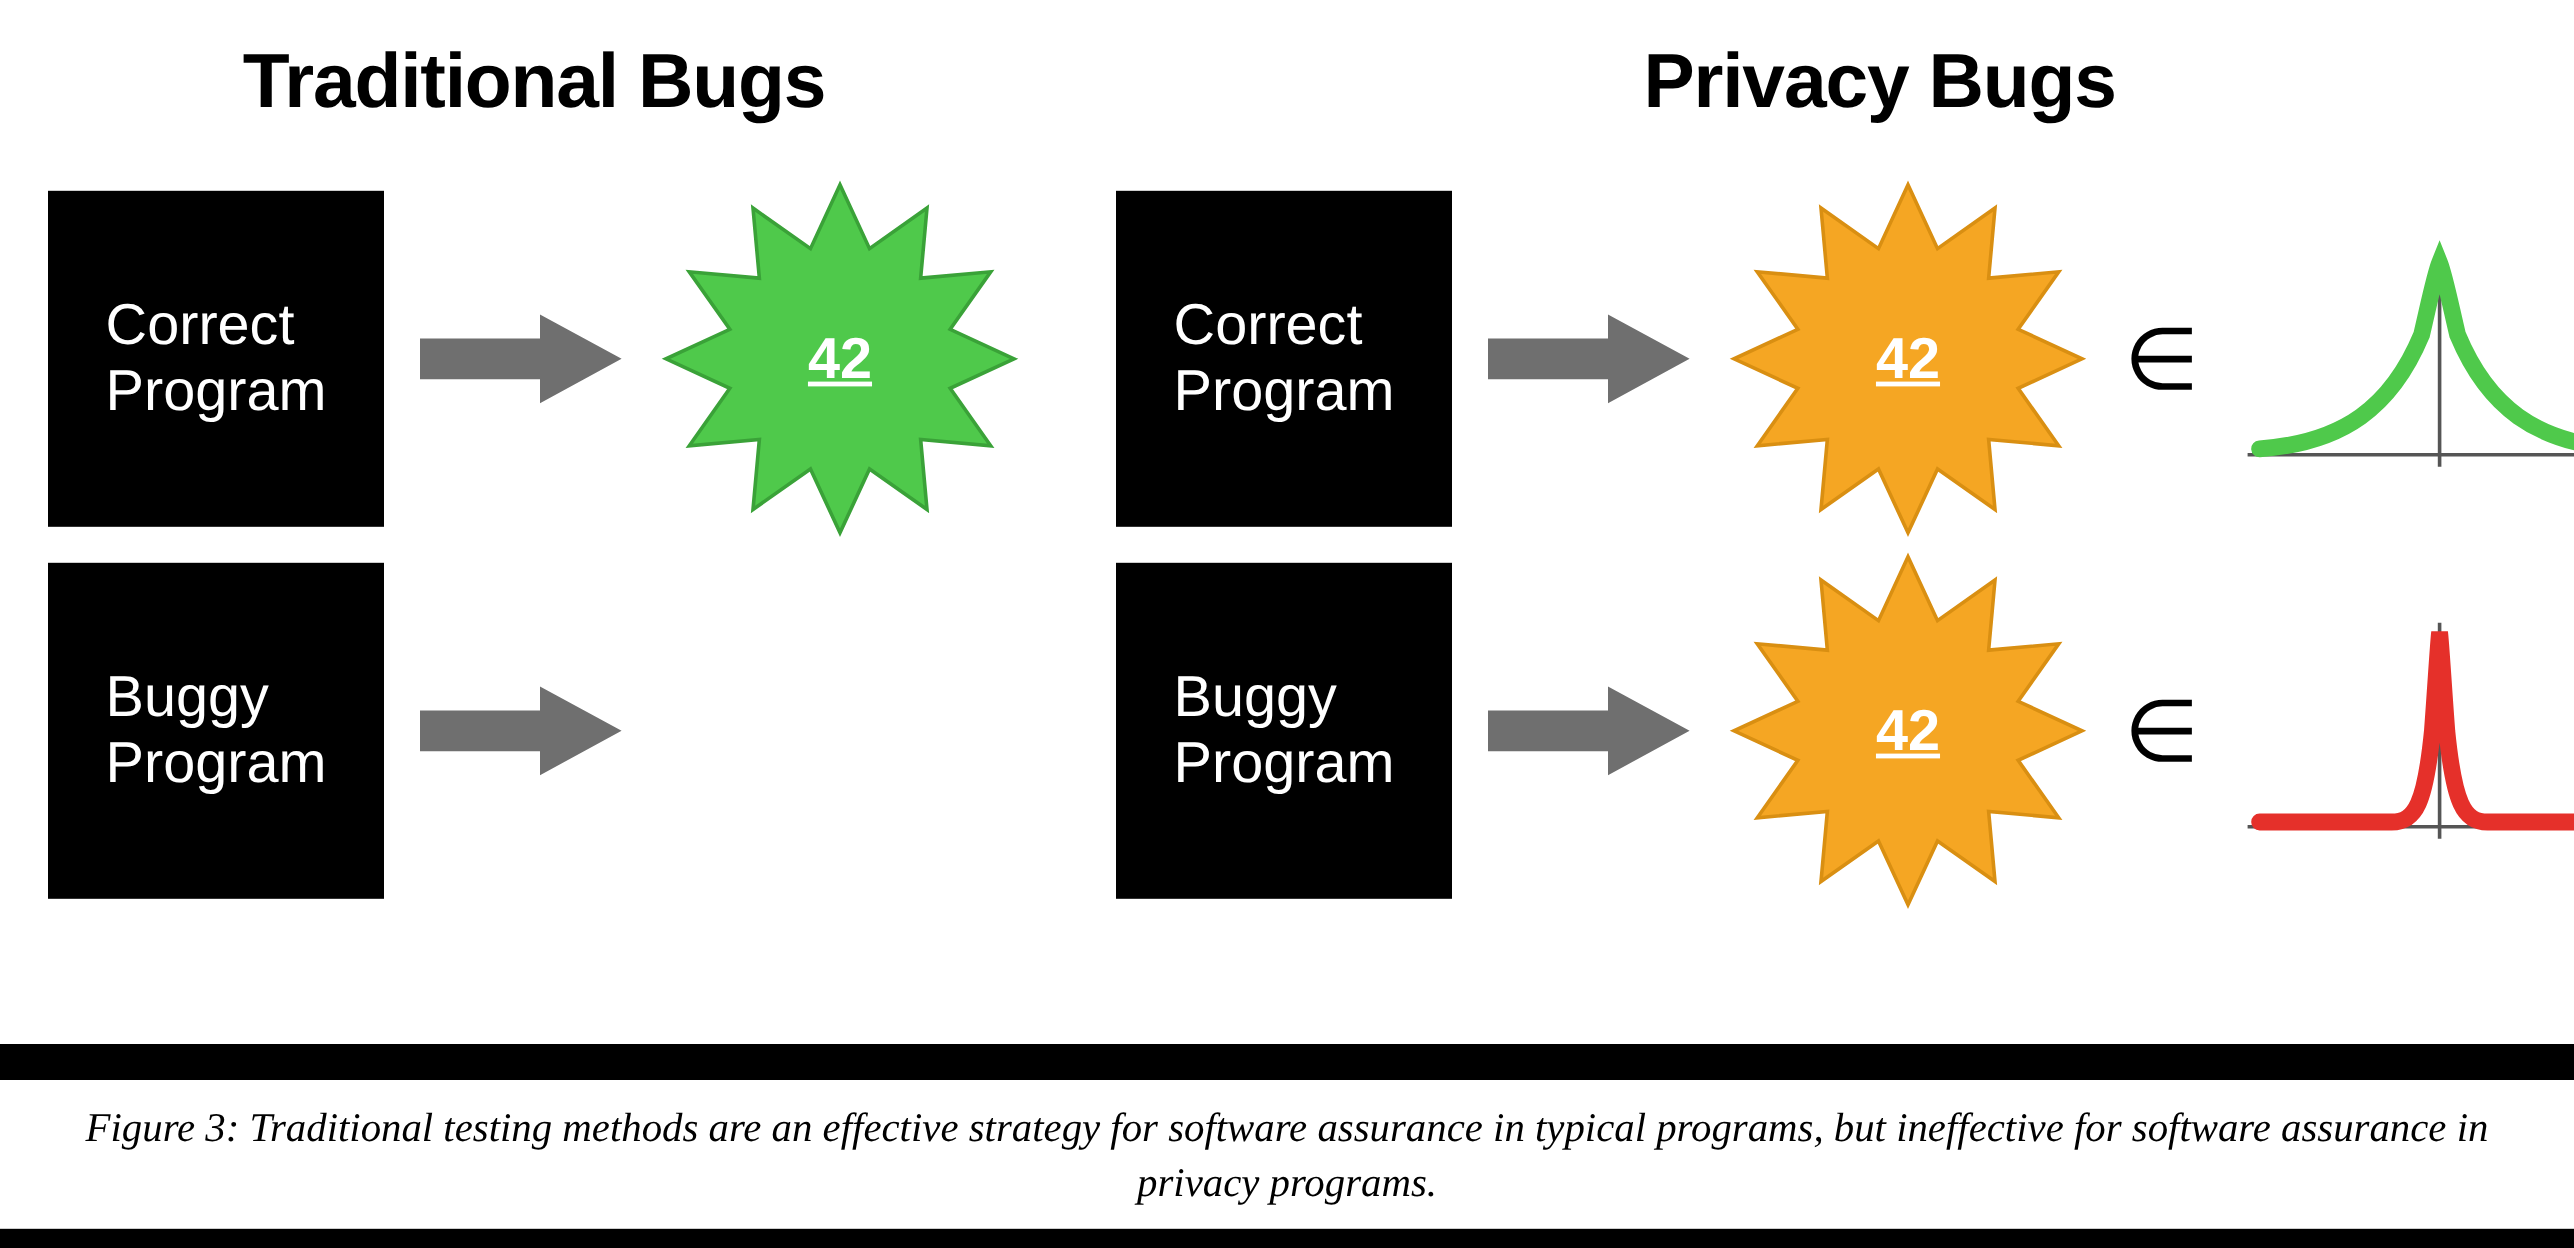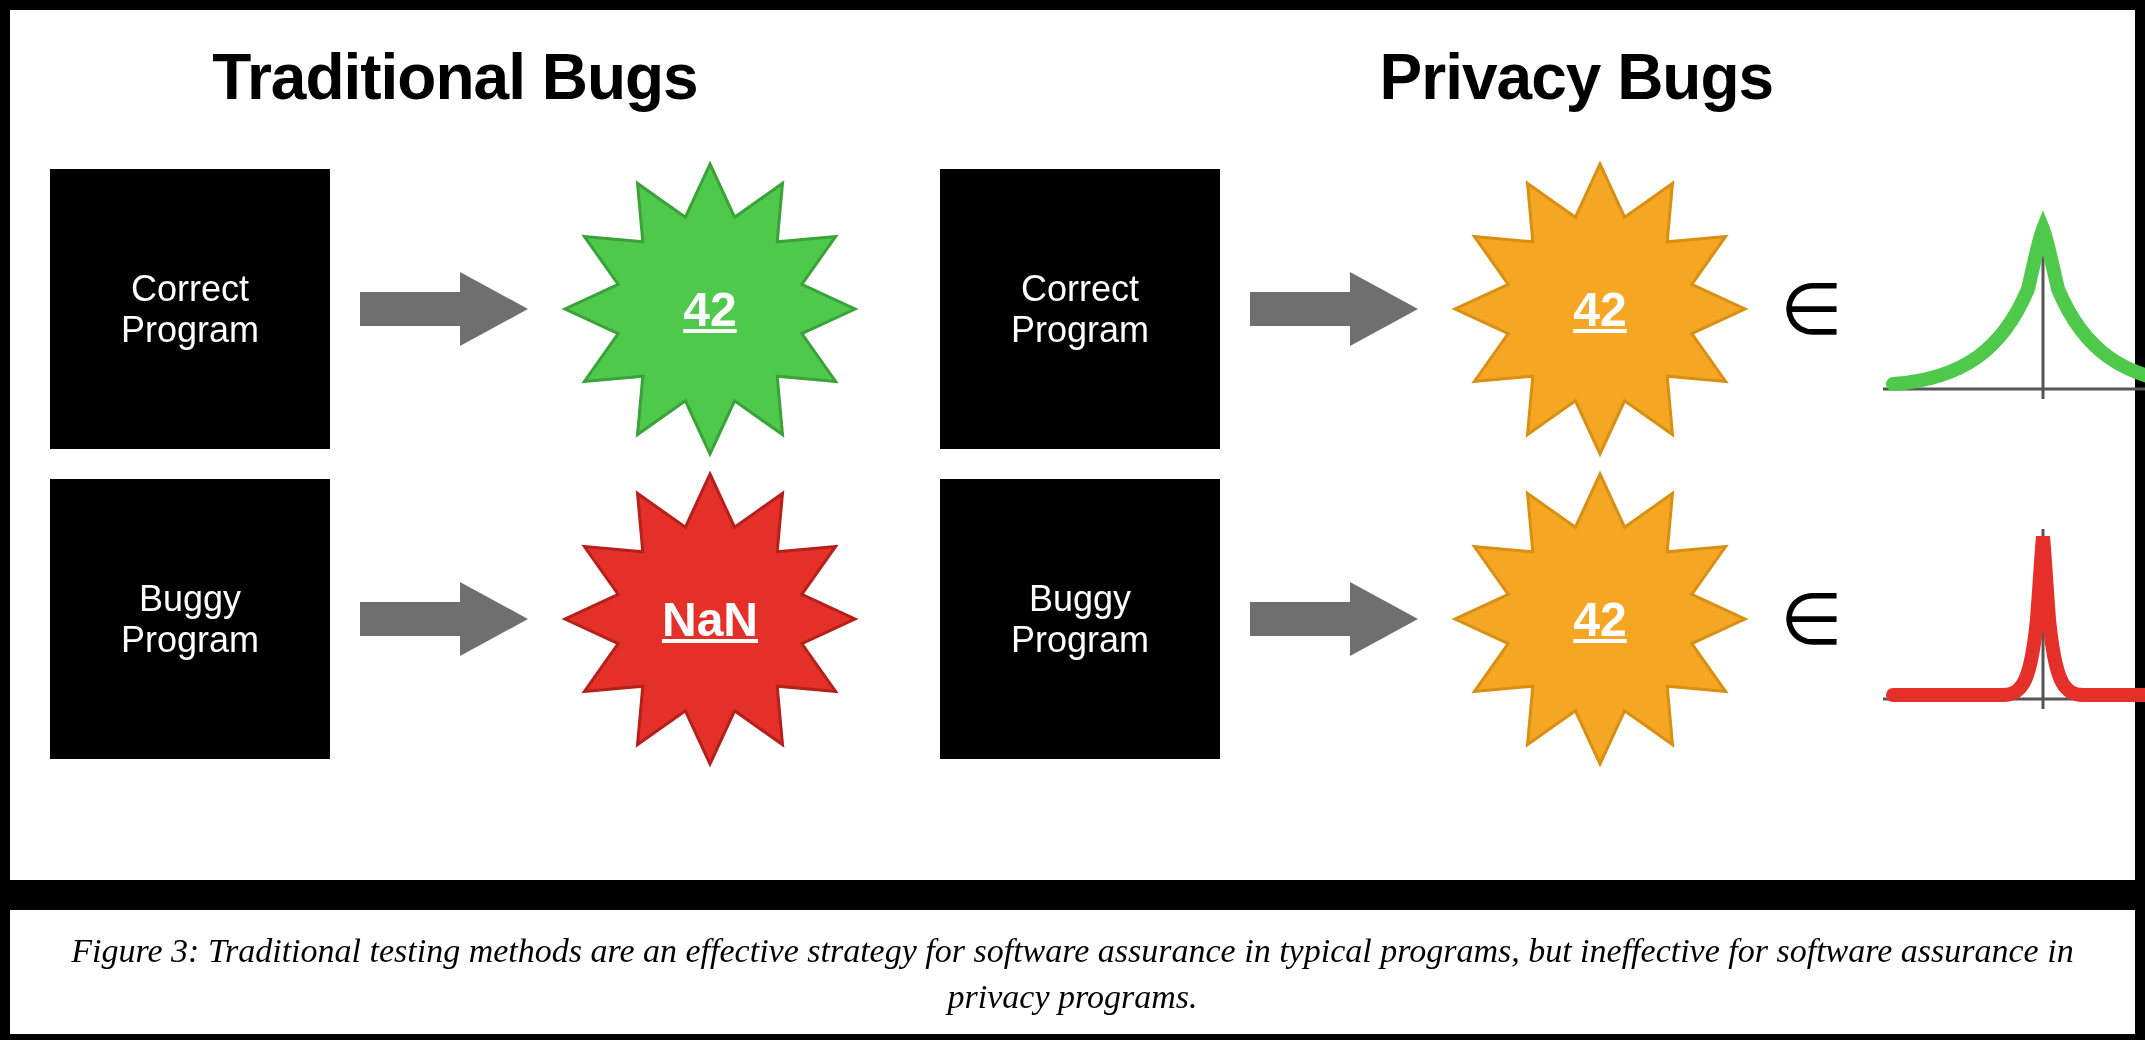--- a/index.html
+++ b/index.html
@@ -5,21 +5,21 @@
   * { box-sizing: border-box; margin: 0; padding: 0; }
   body {
     font-family: -apple-system, BlinkMacSystemFont, "Helvetica Neue", Arial, sans-serif;
     background: #000;
     width: 2145px;
     height: 1040px;
     overflow: hidden;
   }
   .outer {
     background: #000;
-    padding: 10px;
+    padding: 0;
     width: 100%;
     height: 100%;
   }
   .panel {
     background: #fff;
     width: 100%;
     height: 870px;
     position: relative;
   }
   .cols {
@@ -54,22 +54,21 @@
     gap: 30px;
   }
   .prog-box {
     width: 280px;
     height: 280px;
     background: #000;
     color: #fff;
     display: flex;
     align-items: center;
     justify-content: center;
-    text-align: center;
-    font-size: 36px;
+    font-size: 48px;
     font-weight: 500;
     line-height: 1.15;
     flex-shrink: 0;
   }
   .prog-box .t { padding: 0 10px; }
   .arrow {
     flex-shrink: 0;
   }
   .arrow svg { display:block; }
 
@@ -152,26 +151,20 @@
 
         <div class="row">
           <div class="prog-box">
             <div class="t">Buggy<br>Program</div>
           </div>
           <div class="arrow">
             <svg width="170" height="90" viewBox="0 0 170 90">
               <polygon points="0,28 100,28 100,8 168,45 100,82 100,62 0,62" fill="#6f6f6f"></polygon>
             </svg>
           </div>
-          <div class="burst-wrap">
-            <svg viewBox="0 0 300 300">
-              <polygon id="star12-l2" fill="#e5302a" stroke="#b5201b" stroke-width="3" points="150.0,5.0 174.6,58.2 222.5,24.4 217.2,82.8 275.6,77.5 241.8,125.4 295.0,150.0 241.8,174.6 275.6,222.5 217.2,217.2 222.5,275.6 174.6,241.8 150.0,295.0 125.4,241.8 77.5,275.6 82.8,217.2 24.4,222.5 58.2,174.6 5.0,150.0 58.2,125.4 24.4,77.5 82.8,82.8 77.5,24.4 125.4,58.2"></polygon>
-            </svg>
-            <div class="burst-label">NaN</div>
-          </div>
         </div>
       </div>
 
       <div class="divider"></div>
 
       <div class="col col-right">
         <div class="col-title">Privacy Bugs</div>
 
         <div class="row">
           <div class="prog-box">

